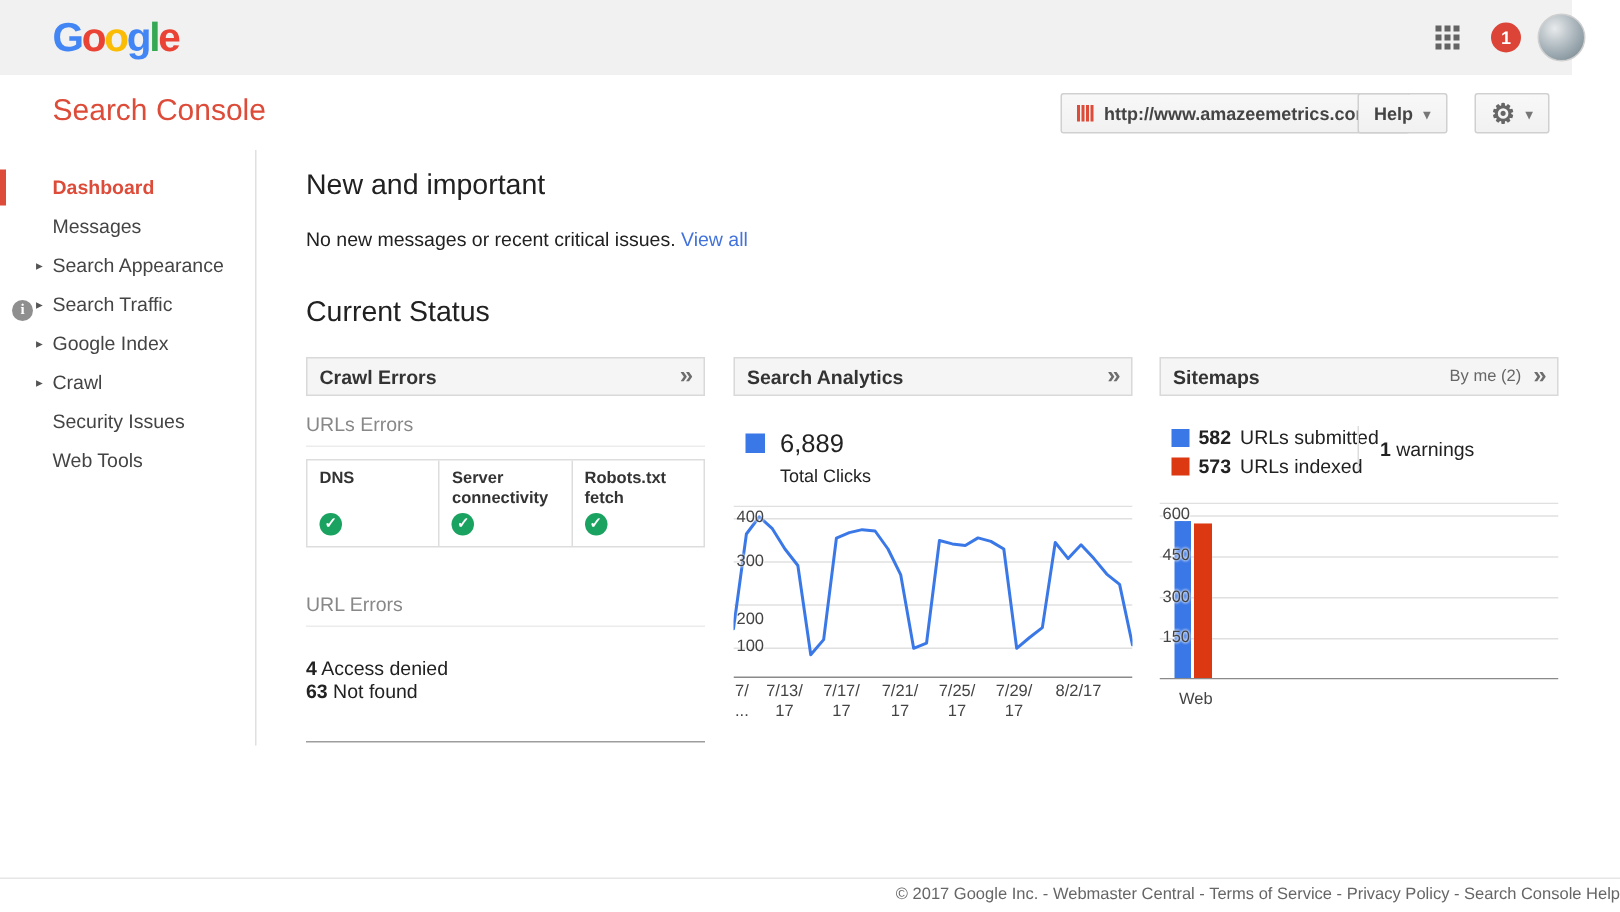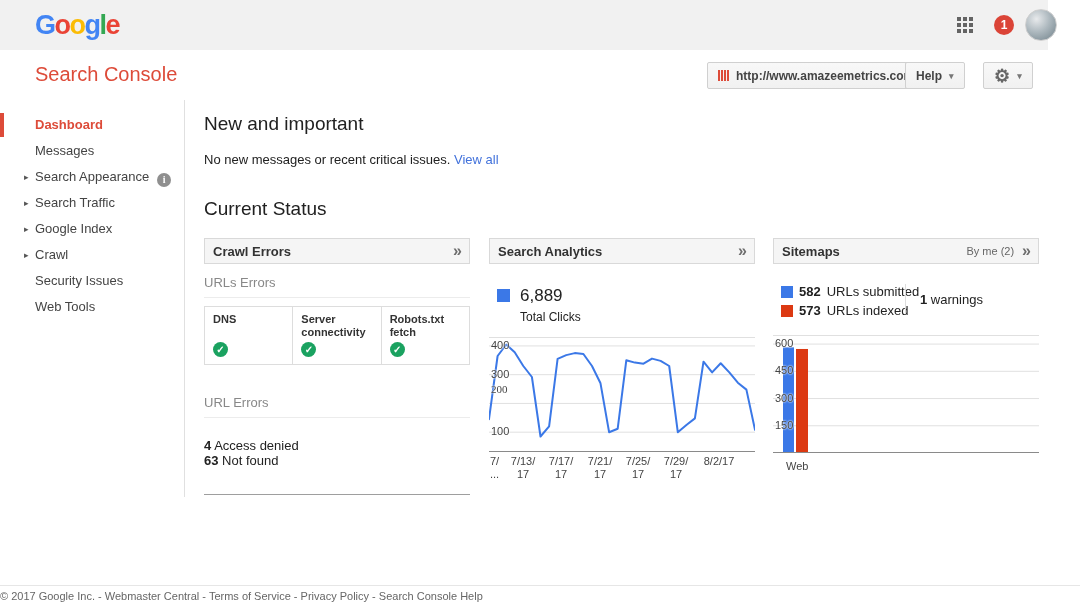--- a/index.html
+++ b/index.html
@@ -28,21 +28,21 @@
     border-radius:2px; font-size:12px; font-weight:bold; color:#444; cursor:pointer; gap:7px; }
   .btn .arrow { font-size:9px; color:#777; }
   .property-btn { left:707px; }
   .prop-icon { display:flex; gap:1px; align-items:flex-end; height:11px; }
   .prop-icon i { width:2px; height:11px; background:#dd4b39; display:block; }
   .help-btn { left:905px; }
   .gear-btn { left:983px; }
   .gear-glyph { font-size:18px; color:#666; line-height:18px; }
 
   
-  .sidebar { position:absolute; left:0; top:100px; width:185px; height:397px;
+  .sidebar { position:absolute; left:0; top:100px; width:171px; height:397px;
     border-right:1px solid #e0e0e0; padding-top:12px; }
   .side-item { position:relative; height:26px; line-height:26px; font-size:13px; color:#444;
     cursor:pointer; }
   .side-item .lbl { margin-left:35px; }
   .side-item.active { color:#dd4b39; font-weight:bold; }
   .side-item.active::before { content:""; position:absolute; left:0; top:1px; width:4px;
     height:24px; background:#dd4b39; }
   .side-item .tri { position:absolute; left:24px; top:0; font-size:9px; color:#555; }
   .info-ic { display:inline-block; width:14px; height:14px; border-radius:50%; background:#8f8f8f;
     color:#fff; font-size:10px; font-weight:bold; text-align:center; line-height:14px;
@@ -94,21 +94,21 @@
   .sm-legend { margin:20px 0 0 8px; }
   .sm-row { display:flex; align-items:center; gap:6px; font-size:13px; color:#222; height:15px;
     margin-bottom:4px; }
   .sm-row .sq2 { width:12px; height:12px; }
   .sm-div { position:absolute; left:132px; top:46px; height:30px; border-left:1px solid #ddd; }
   .warnings { position:absolute; left:147px; top:54px; font-size:13px; color:#222; }
   .web-lab { position:absolute; left:13px; top:222px; font-size:11px; color:#444; }
 
   
   .footer { position:absolute; left:0; top:585px; width:1080px; height:23px;
-    border-top:1px solid #e6e6e6; text-align:left; font-size:11px; color:#666;
+    border-top:1px solid #e6e6e6; text-align:right; font-size:11px; color:#666;
     line-height:21px; }
   .footer span.link { cursor:pointer; }
   b { font-weight:bold; }
 </style>
 </head>
 <body>
 
 <div class="topbar">
   <div class="logo" id="logo"><span style="color: rgb(66, 133, 244);">G</span><span style="color: rgb(234, 67, 53);">o</span><span style="color: rgb(251, 188, 5);">o</span><span style="color: rgb(66, 133, 244);">g</span><span style="color: rgb(52, 168, 83);">l</span><span style="color: rgb(234, 67, 53);">e</span></div>
   <div class="grid-icon">
@@ -209,21 +209,21 @@
       <svg width="266" height="115" viewBox="0 0 266 115">
         <line x1="0" y1="0.5" x2="266" y2="0.5" stroke="#e0e0e0" stroke-width="1"></line>
         <line x1="0" y1="95.1625" x2="266" y2="95.1625" stroke="#e0e0e0" stroke-width="1"></line>
         <line x1="0" y1="66.4125" x2="266" y2="66.4125" stroke="#e0e0e0" stroke-width="1"></line>
         <line x1="0" y1="37.66250000000001" x2="266" y2="37.66250000000001" stroke="#e0e0e0" stroke-width="1"></line>
         <line x1="0" y1="8.912500000000009" x2="266" y2="8.912500000000009" stroke="#e0e0e0" stroke-width="1"></line>
         <line x1="0" y1="114.5" x2="266" y2="114.5" stroke="#8a8a8a" stroke-width="1"></line>
         <polyline points="0.0,82.2 8.6,19.0 17.2,7.5 25.7,15.2 34.3,29.0 42.9,40.0 51.5,99.5 60.1,89.4 68.6,21.8 77.2,18.1 85.8,16.1 94.4,17.0 103.0,29.0 111.5,46.3 120.1,95.2 128.7,91.7 137.3,23.3 145.9,25.6 154.5,26.7 163.0,21.6 171.6,23.9 180.2,29.0 188.8,95.2 197.4,88.0 205.9,81.4 214.5,24.7 223.1,35.4 231.7,26.2 240.3,35.4 248.8,45.7 257.4,52.6 266.0,92.9" fill="none" stroke="#3b78e7" stroke-width="2" stroke-linejoin="round" stroke-linecap="round"></polyline>
       </svg>
       <div class="ylab" style="top: 88.1625px;">100</div>
-      <div class="ylab" style="top: 46px; font-family: Liberation Serif, serif;">200</div>
+      <div class="ylab" style="top: 70px;">200</div>
       <div class="ylab" style="top: 30.6625px;">300</div>
       <div class="ylab" style="top: 1.9125px;">400</div>
     </div>
   <div class="xlabels" id="line-xlabels">
       <div class="xlab first" style="left: 1px;">7/<br>...</div>
       <div class="xlab" style="left: 14px;">7/13/<br>17</div>
       <div class="xlab" style="left: 52px;">7/17/<br>17</div>
       <div class="xlab" style="left: 91px;">7/21/<br>17</div>
       <div class="xlab" style="left: 129px;">7/25/<br>17</div>
       <div class="xlab" style="left: 167px;">7/29/<br>17</div>

